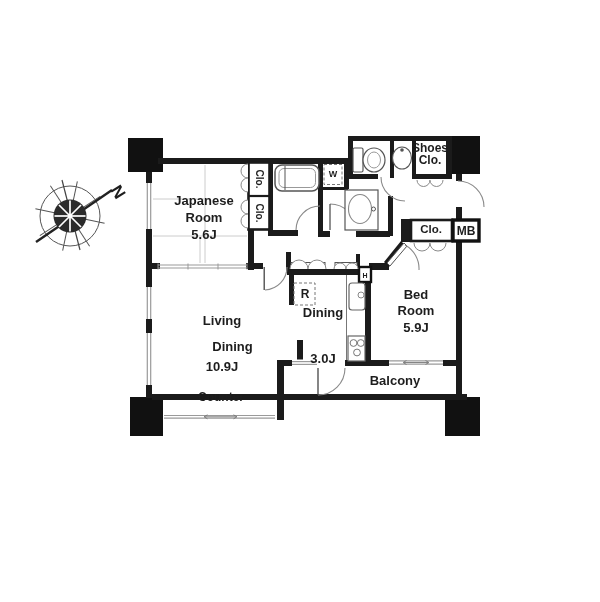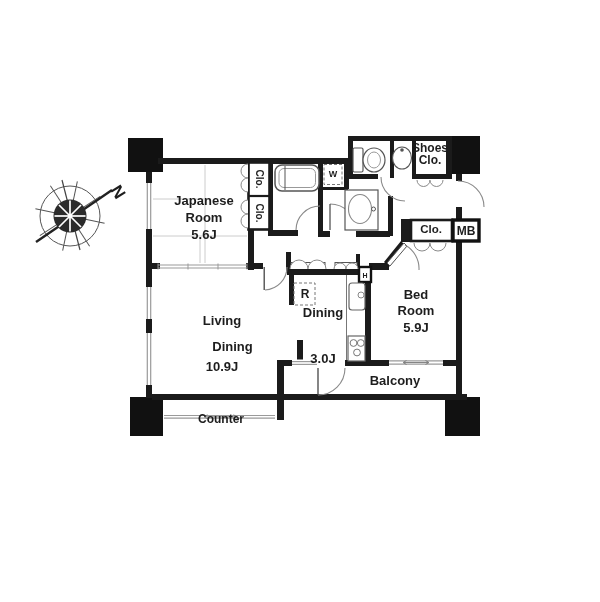--- a/index.html
+++ b/index.html
@@ -272,21 +272,21 @@
   <div class="lbl big" style="left:222px;top:350px;margin-top:10px;">10.9J</div>
 
   <div class="lbl big" style="left:323px;top:306px;">Dining</div>
   <div class="lbl big" style="left:323px;top:324px;margin-top:28px;">3.0J</div>
 
   <div class="lbl big" style="left:416px;top:288px;">Bed</div>
   <div class="lbl big" style="left:416px;top:304px;">Room</div>
   <div class="lbl big" style="left:416px;top:321px;">5.9J</div>
 
   <div class="lbl big" style="left:383px;top:374px;padding-left:24px;">Balcony</div>
-  <div class="lbl sm" style="left:221px;top:413px;">Counter</div>
+  <div class="lbl sm" style="left:221px;top:391px;">Counter</div>
 
   <div class="lbl vert" style="left:259px;top:179px;">Clo.</div>
   <div class="lbl vert" style="left:259px;top:213px;">Clo.</div>
 
   <div class="lbl sm" style="left:430px;top:142px;">Shoes</div>
   <div class="lbl sm" style="left:430px;top:154px;">Clo.</div>
 
   <div class="lbl box" style="left:431px;top:224px;">Clo.</div>
   <div class="lbl sm" style="left:466px;top:225px;">MB</div>
 

